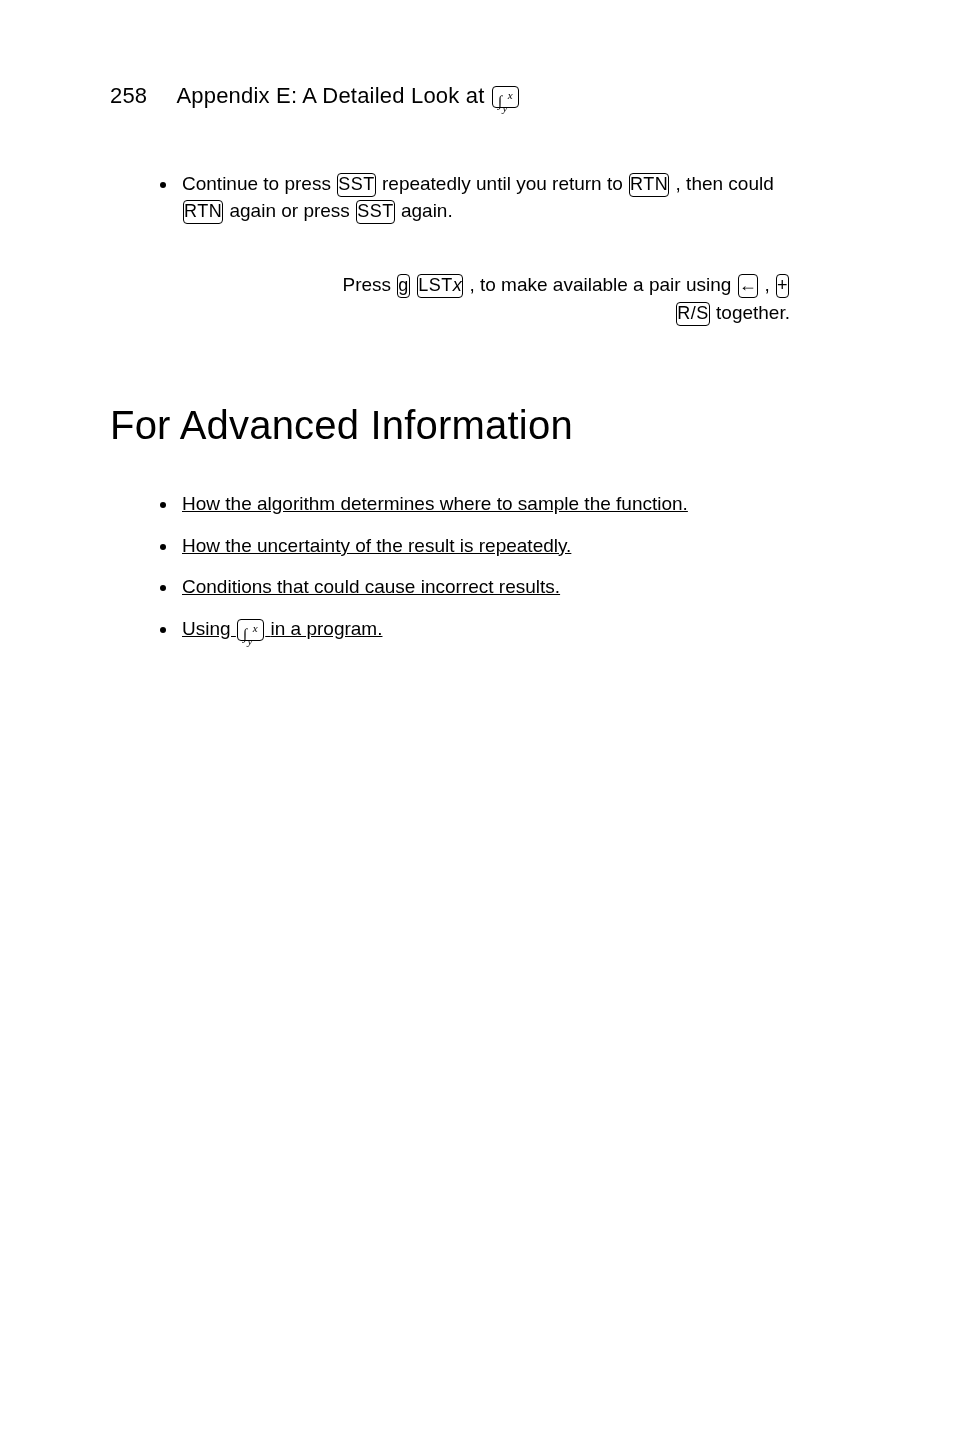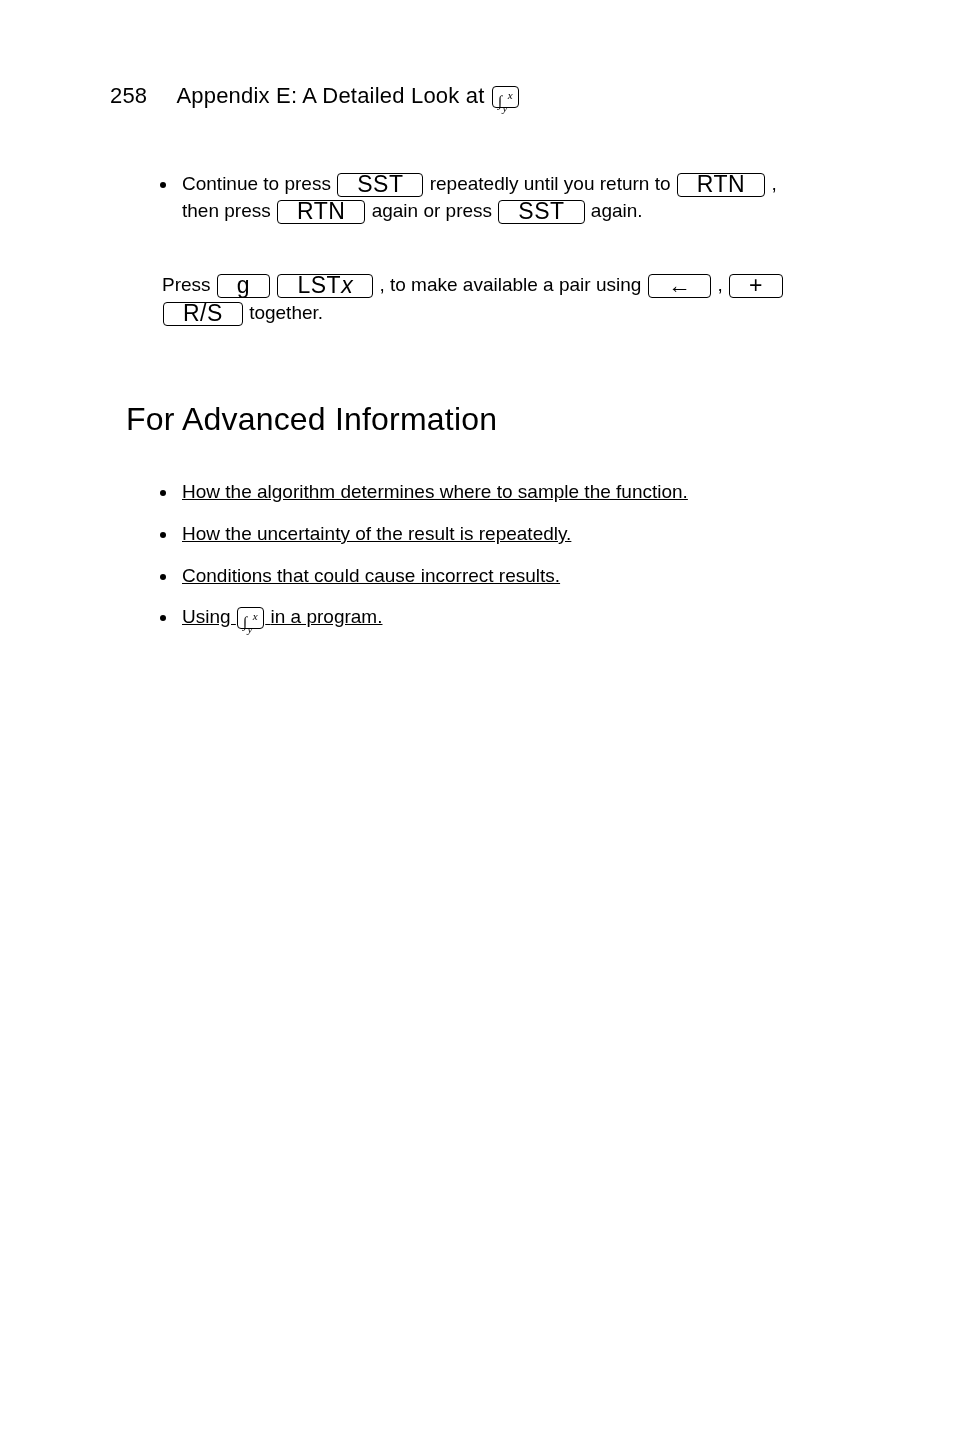--- a/index.html
+++ b/index.html
@@ -27,23 +27,23 @@
     letter-spacing: 0.2px;
   }
   .header .pagenum {
     display: inline-block;
     margin-right: 24px;
   }
   .key {
     display: inline-block;
     border: 1.5px solid #000;
     border-radius: 4px;
-    padding: 0 19px;
+    padding: 0 0;
     font-family: "Helvetica Neue", Arial, sans-serif;
-    font-size: 23px;
+    font-size: 18px;
     line-height: 20px;
     height: 22px;
     vertical-align: middle;
     letter-spacing: 0.5px;
     background: #fff;
     margin: 0 1px;
   }
   .key.small {
     font-size: 15px;
     height: 20px;
@@ -58,22 +58,22 @@
     padding-left: 68px;
     margin: 0 0 46px 0;
   }
   ul.tight > li {
     margin: 0 0 6px 0;
     padding-left: 4px;
   }
   .bodytext { margin: 0 0 14px 0; }
   h2.section {
     font-weight: 400;
-    font-size: 32px;
-    margin: 70px 0 36px 16px;
+    font-size: 40px;
+    margin: 70px 0 36px 0;
     letter-spacing: 0.2px;
   }
   .advlist {
     list-style: disc;
     padding-left: 68px;
     margin: 0;
   }
   .advlist > li {
     margin: 0 0 14px 0;
     padding-left: 4px;
@@ -93,29 +93,29 @@
     <span class="pagenum">258</span>
     <span>Appendix E: A Detailed Look at </span><span class="key small intkey"><span>∫</span><span class="sub">y</span><span class="sup">x</span></span>
   </div>
 
   <ul class="tight">
     <li>
       <span>Continue to press </span>
       <span class="key">SST</span>
       <span> repeatedly until you return to </span>
       <span class="key">RTN</span>
-      <span>, then press </span>
+      <span>, then could </span>
       <span class="key">RTN</span>
       <span> again or press </span>
       <span class="key">SST</span>
       <span> again.</span>
     </li>
   </ul>
 
-  <p class="bodytext" style="margin-left:52px; margin-right:10px;">
+  <p class="bodytext" style="margin-left:40px; margin-right:10px;text-align:right;">
     <span>Press </span>
     <span class="key">g</span>
     <span class="key"><span>LST</span><span style="font-style:italic;">x</span></span>
     <span>, to make available a pair using </span>
     <span class="key"><span class="arrowglyph">←</span></span>
     <span>, </span>
     <span class="key">+</span>
     <br>
     <span class="key">R/S</span>
     <span> together.</span>

